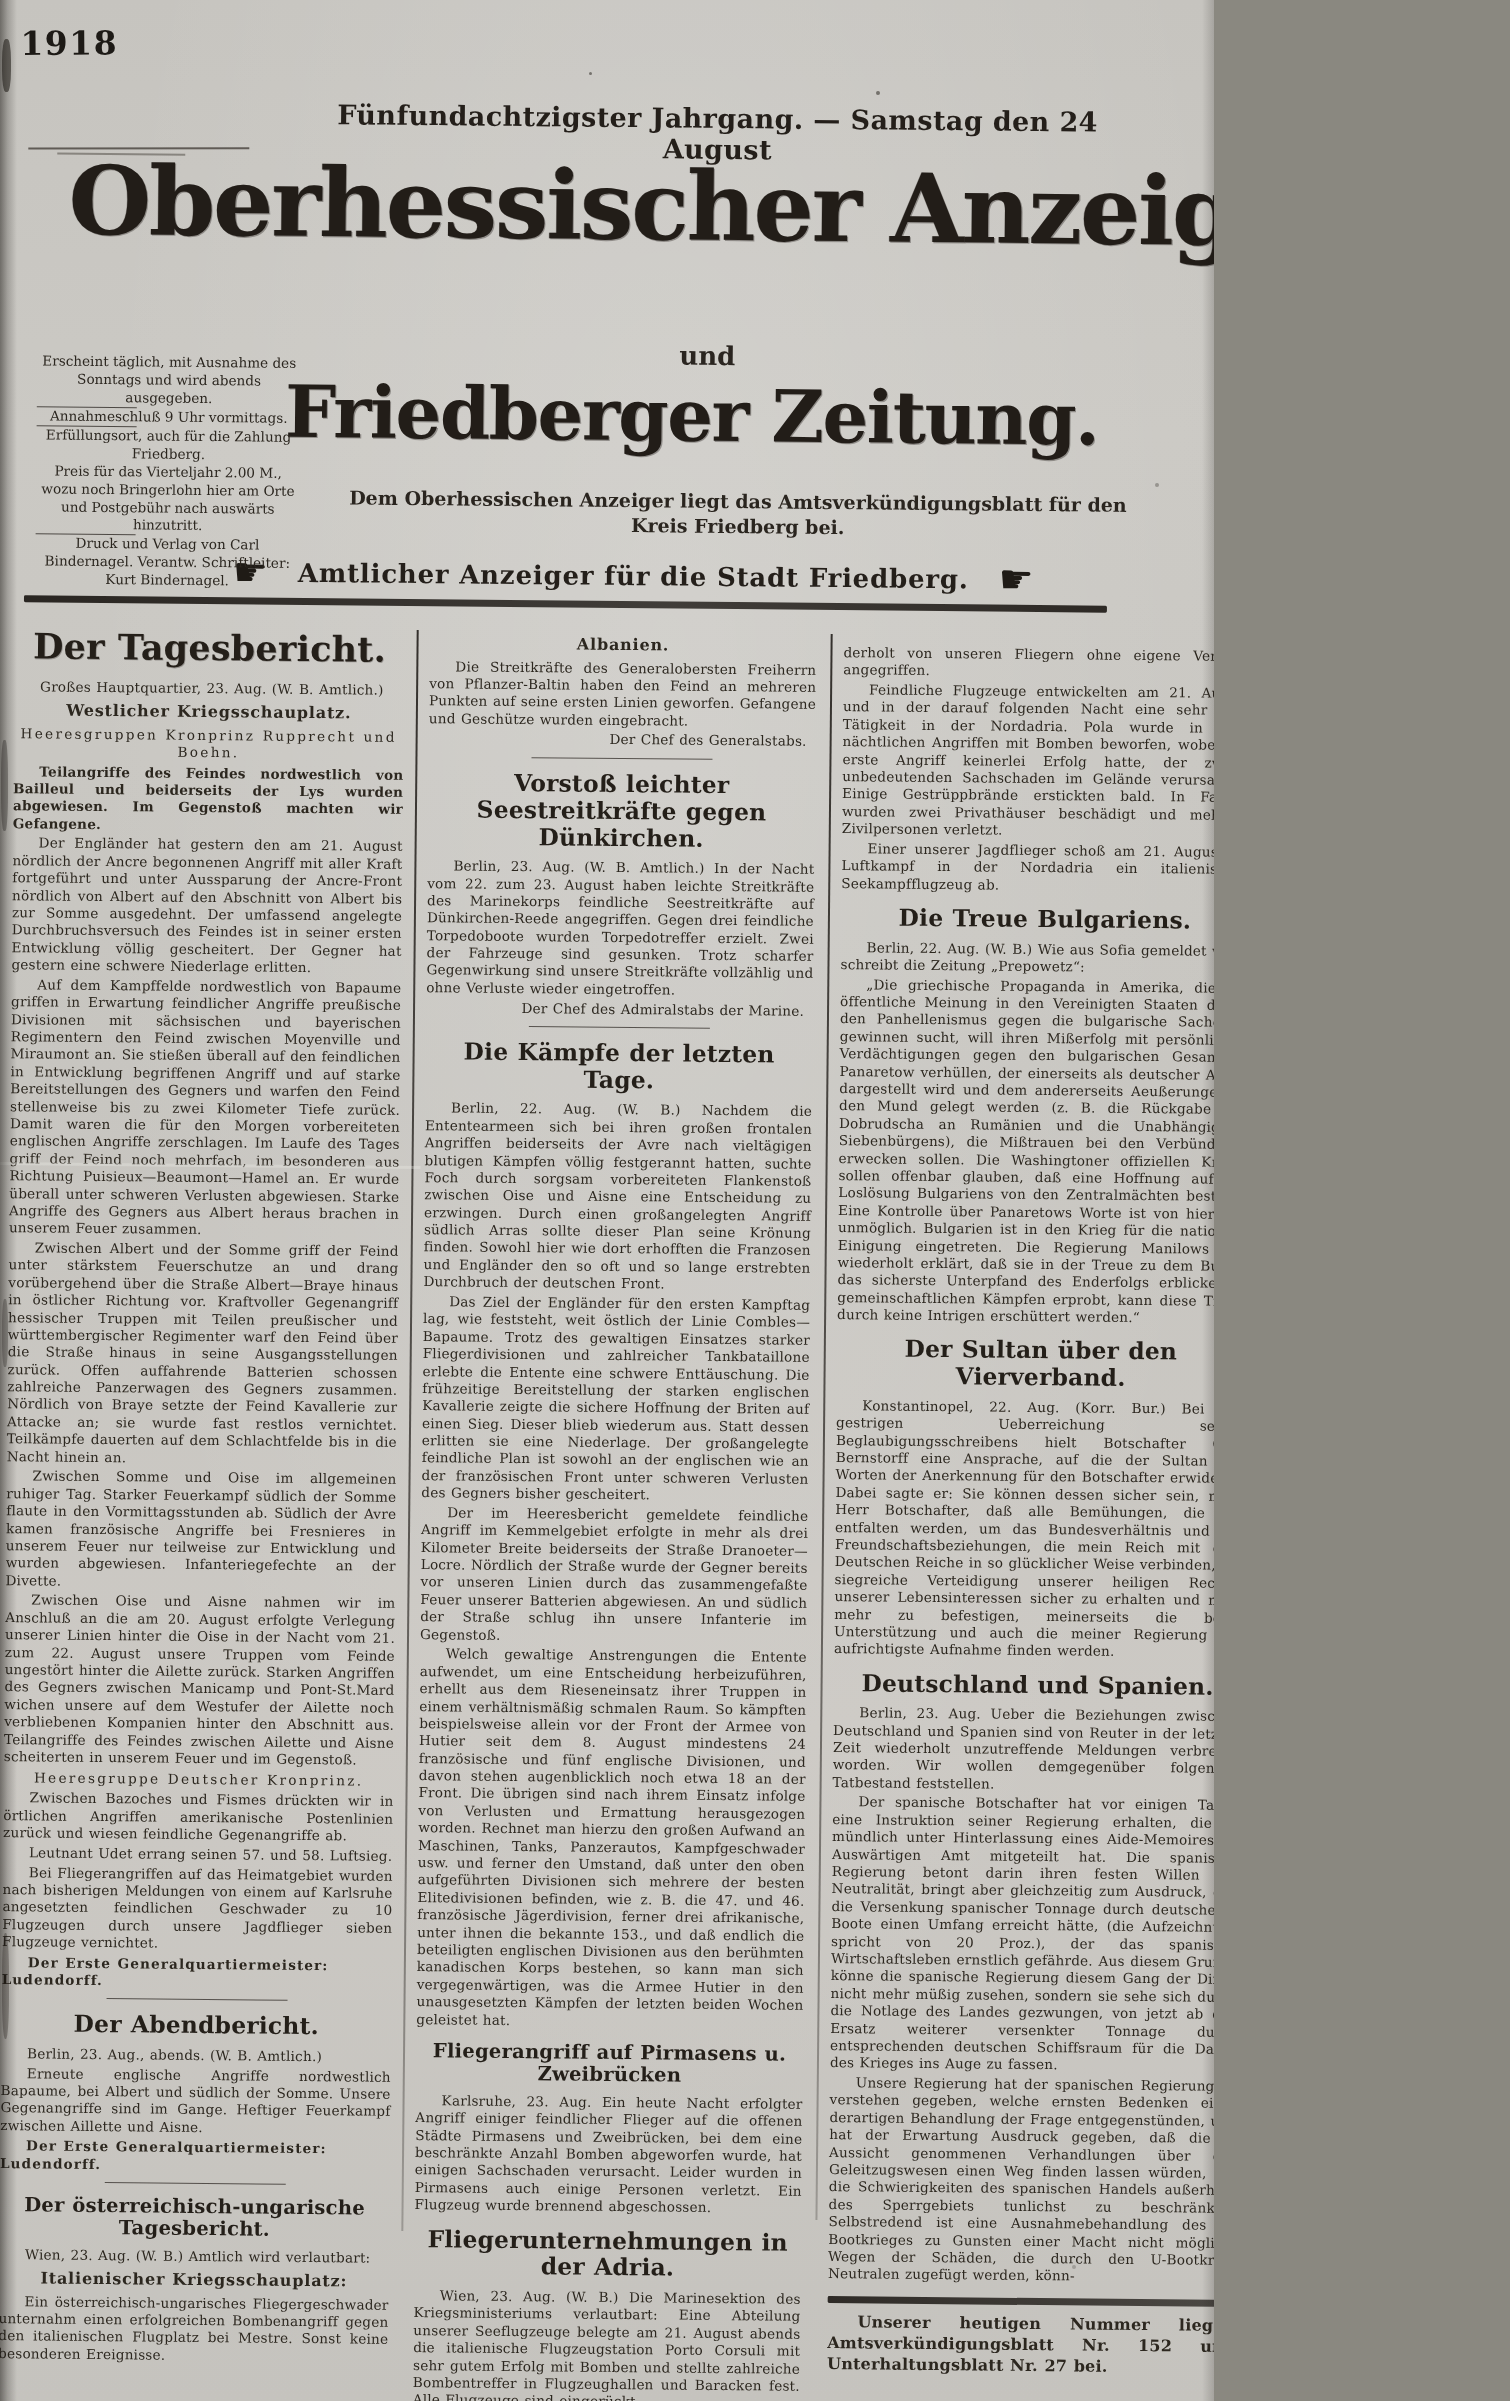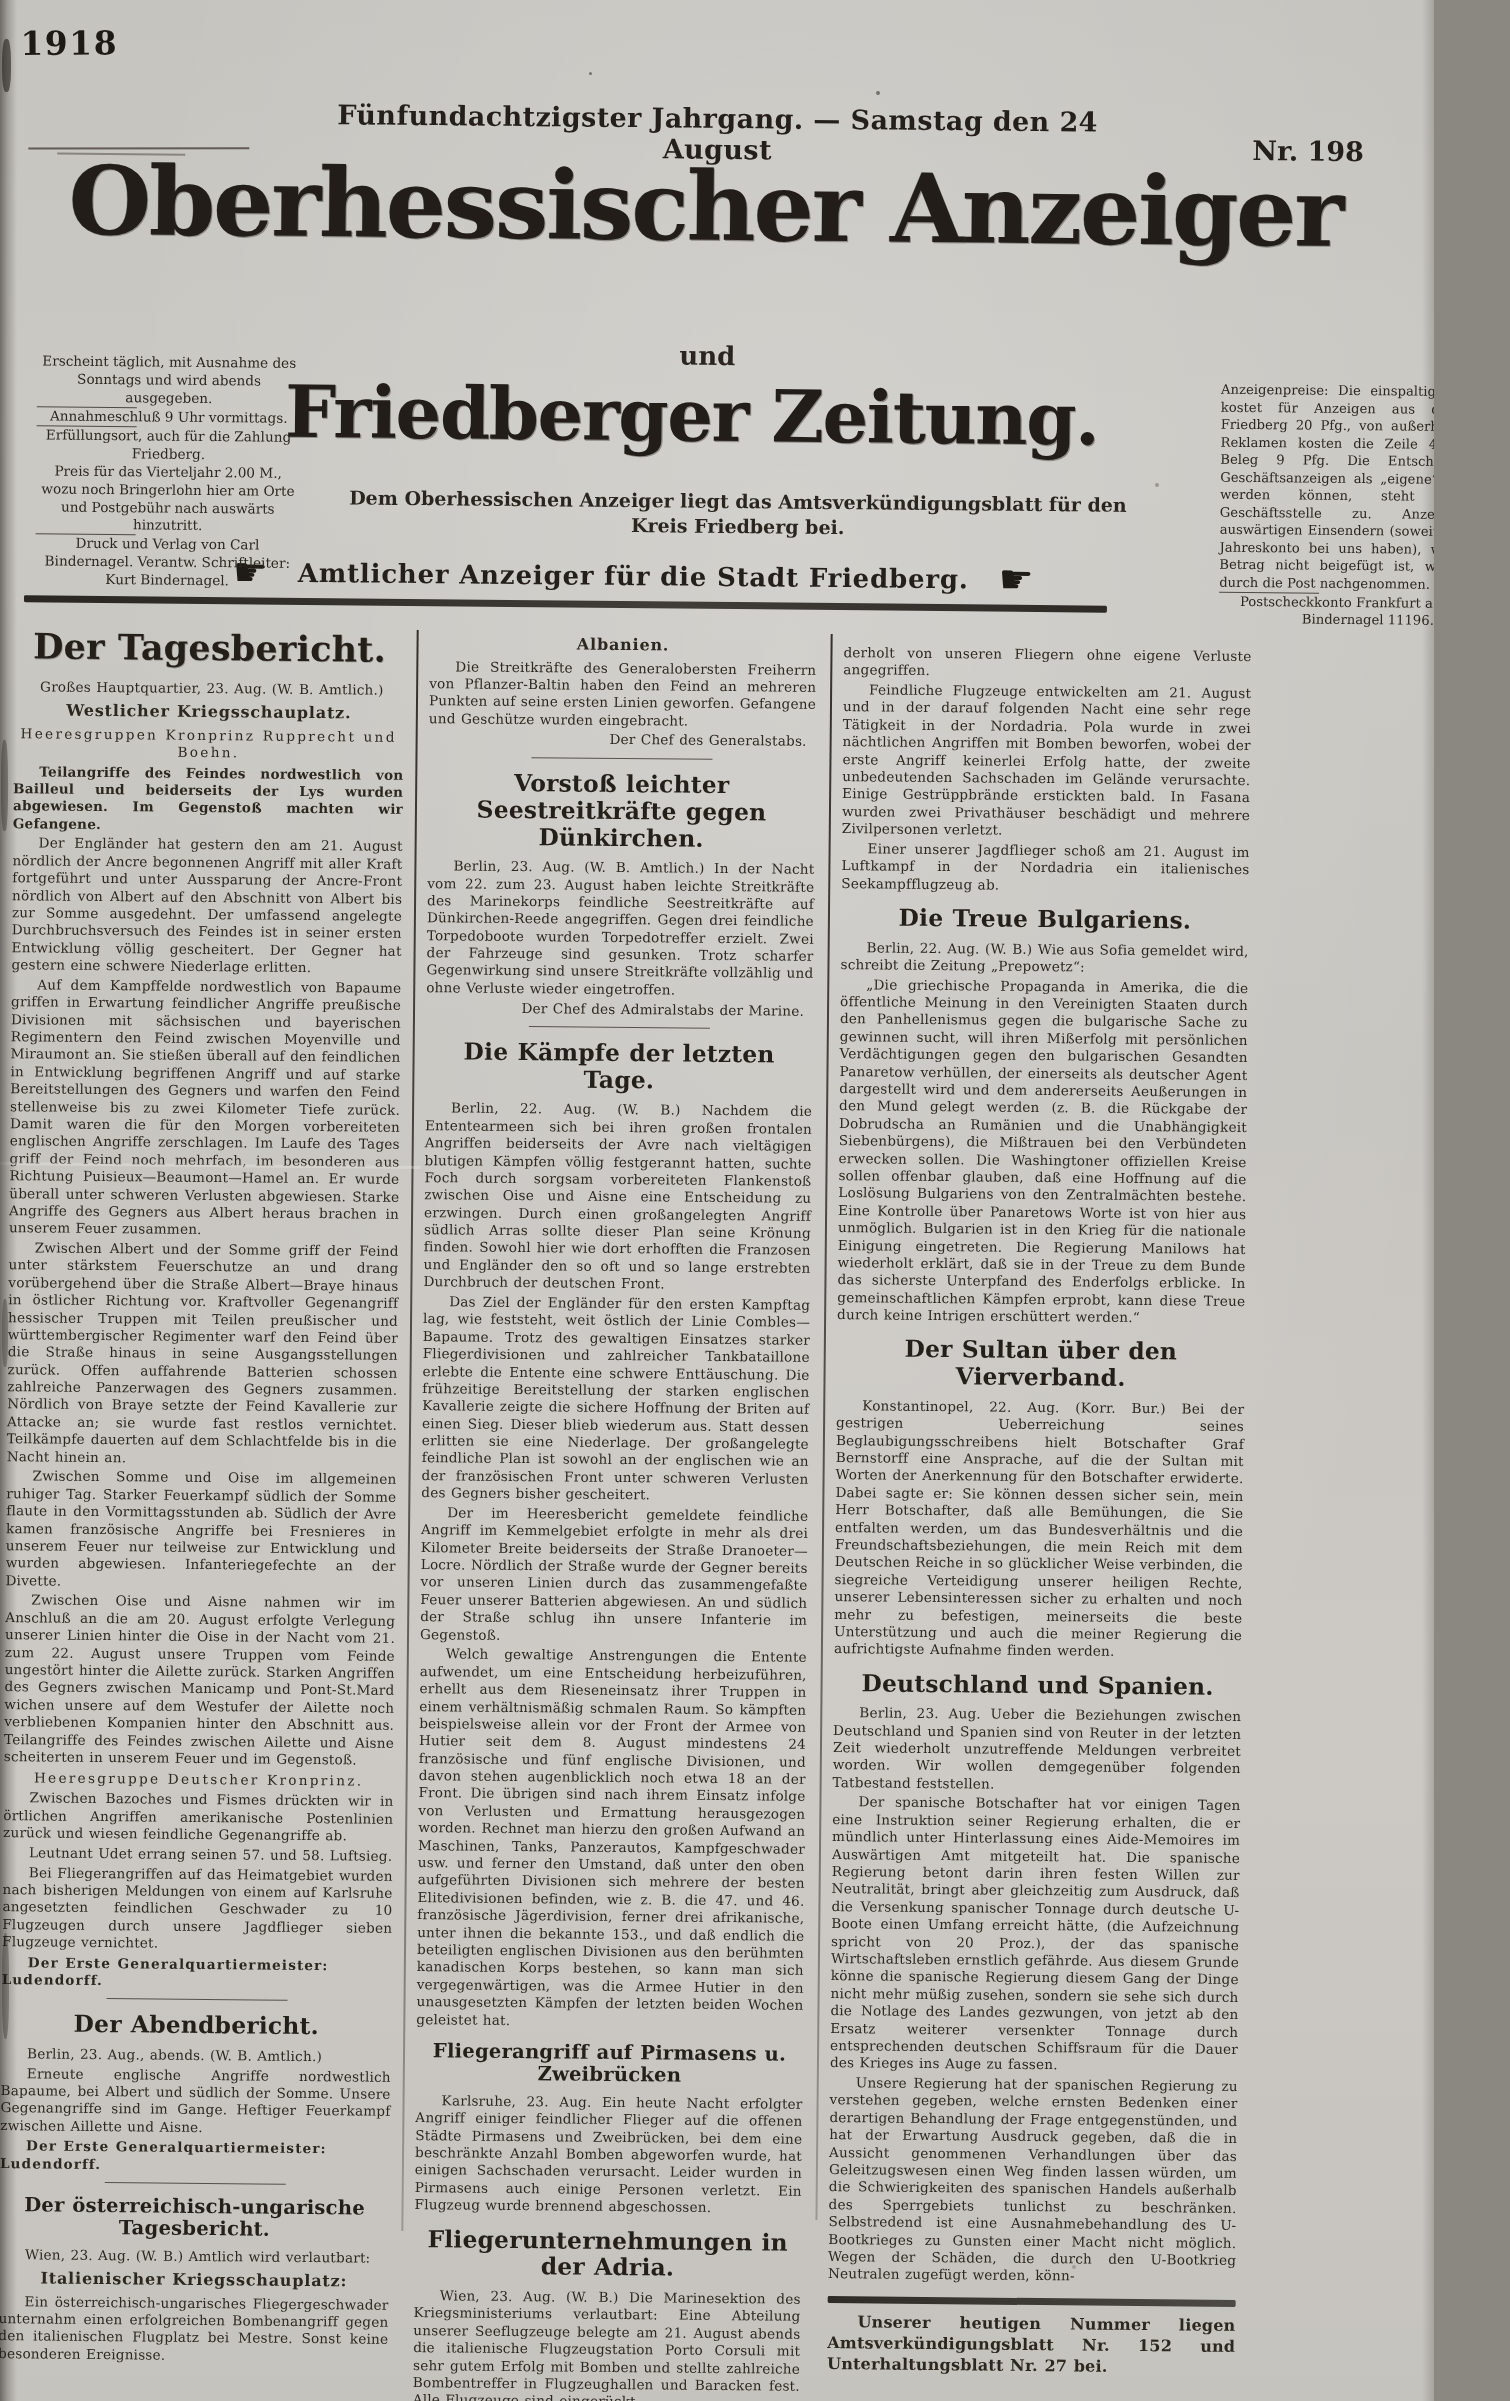--- a/index.html
+++ b/index.html
@@ -1,16 +1,16 @@
 <!DOCTYPE html>
 <html style="font-size:12px"><head>
 <meta charset="utf-8">
 <style>
   html,body{margin:0;padding:0;background:#8a8880;}
-  #page{position:relative;width:1434px;height:2401px;overflow:hidden;
+  #page{position:relative;width:1214px;height:2401px;overflow:hidden;
     background:
       radial-gradient(ellipse at 55% 28%, rgba(255,255,255,0.16), rgba(255,255,255,0) 62%),
       linear-gradient(180deg,#c6c4bf 0%,#cbc9c4 18%,#c7c5c0 45%,#ccc9c4 72%,#c5c3be 100%);
     font-family:"DejaVu Serif","Liberation Serif",serif;color:#2b261f;}
   .rot{position:absolute;left:0;top:0;width:1510px;height:2401px;transform:rotate(0.55deg);transform-origin:48% 38%;}
   
   .year{position:absolute;left:12px;top:30px;font-size:33px;font-weight:bold;color:#1d1a16;letter-spacing:1.5px;transform:rotate(-1deg);}
   .edition{position:absolute;left:272px;top:103px;width:876px;text-align:center;font-size:27px;font-weight:bold;letter-spacing:0.4px;color:#241f1a;}
   .issue{position:absolute;left:1245px;top:130px;font-size:27px;font-weight:bold;color:#241f1a;}
   .squig1{position:absolute;left:21px;top:153px;width:221px;height:2.3px;background:rgba(40,34,28,0.65);transform:rotate(-0.6deg);}

